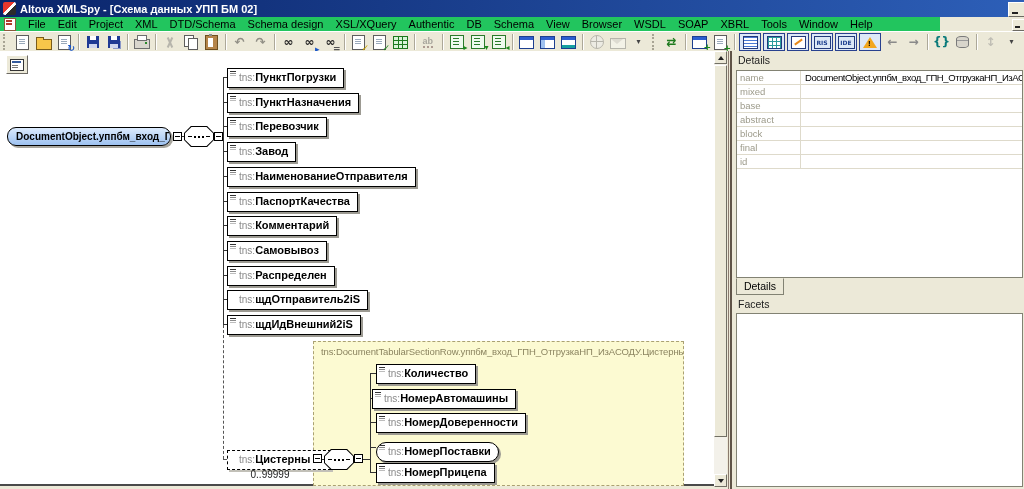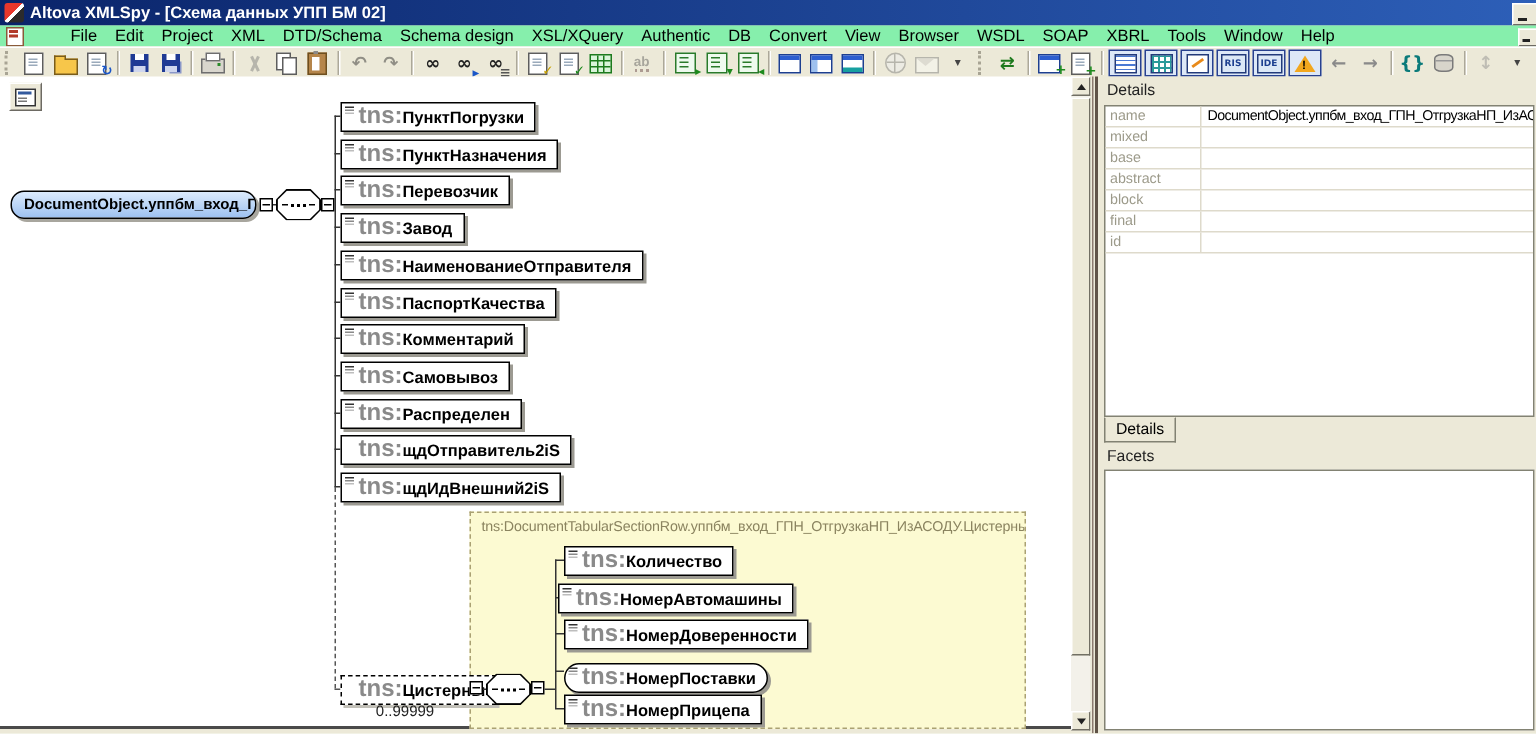--- a/index.html
+++ b/index.html
@@ -7,21 +7,21 @@
   .win{position:relative;width:1024px;height:489px;overflow:hidden;background:#ece9d8;}
 
   
   .titlebar{position:absolute;left:0;top:0;width:1024px;height:17px;background:linear-gradient(90deg,#0a246a,#2d5fb8);display:flex;align-items:center;}
   .appicon{width:13px;height:13px;margin:0 4px 0 3px;border-radius:2px;background:linear-gradient(135deg,#e8372c 0 46%,#fff 46% 60%,#2b2b2b 60%);flex:0 0 auto;}
   .title{color:#fff;font-size:11px;font-weight:bold;white-space:nowrap;}
   .mmin{position:absolute;left:1008px;top:2px;width:15px;height:13px;background:#ece9d8;border:1px solid;border-color:#fff #6d6a63 #6d6a63 #fff;}
   .mmin i{position:absolute;left:3px;bottom:2px;width:6px;height:2px;background:#222;}
 
   
-  .menubar{position:absolute;left:0;top:17px;width:1024px;height:14px;background:#86efac;display:flex;align-items:center;border-bottom:1px solid #d8d4c4;gap:19px;}
+  .menubar{position:absolute;left:0;top:17px;width:940px;height:14px;background:#22c55e;display:flex;align-items:center;border-bottom:1px solid #d8d4c4;}
   .mdiicon{width:10px;height:11px;margin:0 6px 0 4px;background:#fff;border:1px solid #8a5a3a;position:relative;flex:0 0 auto;}
   .mdiicon::after{content:"";position:absolute;left:1px;top:1px;width:6px;height:2px;background:#b23a2a;box-shadow:0 3px 0 #b23a2a;}
   .mitem{font-size:11px;color:#000;padding:0 6px;line-height:14px;white-space:nowrap;cursor:default;}
   .mdimin{position:absolute;left:1012px;top:2px;width:11px;height:10px;background:#ece9d8;border:1px solid;border-color:#fff #6d6a63 #6d6a63 #fff;}
   .mdimin i{position:absolute;left:2px;bottom:2px;width:5px;height:2px;background:#222;}
 
   
   .toolbar{position:absolute;left:0;top:31px;width:1024px;height:20px;background:#ece9d8;border-top:1px solid #fff;border-bottom:1px solid #b8b4a2;display:flex;align-items:center;overflow:hidden;}
   .tgrip{width:3px;height:16px;border-left:2px dotted #a8a494;margin:0 4px 0 3px;flex:0 0 auto;}
   .tsep{width:1px;height:16px;background:#aca899;box-shadow:1px 0 0 #fff;margin:0 3px;flex:0 0 auto;}
@@ -97,21 +97,21 @@
   .cbi::before{content:"";position:absolute;left:1px;top:1px;width:9px;height:2px;background:#335a9e;}
   .cbi::after{content:"";position:absolute;left:1px;top:5px;width:6px;height:1px;background:#777;box-shadow:0 2px 0 #777;}
   .hline{position:absolute;left:0;top:484px;width:714px;height:2px;background:#4a4a4a;}
 
   .ln{position:absolute;background:#333;}
   .lnvd{position:absolute;width:0;border-left:1px dashed #555;}
   .lnhd{position:absolute;height:0;border-top:1px dashed #555;}
 
   .rootbox{position:absolute;left:7px;top:127px;width:164px;height:19px;border:1px solid #000;border-radius:9px;background:linear-gradient(#dcebfd,#9dc1f0);box-shadow:2px 2px 0 #a8a69e;font:bold 10px/18px "Liberation Sans",sans-serif;padding:0 4px 0 8px;white-space:nowrap;overflow:hidden;box-sizing:border-box;}
   .el{position:absolute;height:18px;background:#fff;border:1px solid #000;box-shadow:2px 2px 0 #9c9a92;font:bold 11px/17px "Liberation Sans",sans-serif;padding:0 7px 0 11px;white-space:nowrap;}
-  .el .pfx{color:#8a8a8a;font-weight:bold;font-size:16px;}
+  .el .pfx{color:#8a8a8a;font-weight:normal;font-size:10px;}
   .el.dashed{border:1px dashed #000;box-shadow:2px 2px 0 #c2c0b8;width:84px;box-sizing:content-box;}
   .mk{position:absolute;left:2px;top:2px;width:6px;height:7px;}
   .mk::before{content:"";position:absolute;left:0;top:0;width:6px;height:1px;background:#333;box-shadow:0 2px 0 #8a8a8a,0 4px 0 #bdbdbd;}
   .mb{position:absolute;width:9px;height:9px;background:#fff;border:1px solid #000;box-sizing:border-box;}
   .mb::after{content:"";position:absolute;left:1px;right:1px;top:3px;height:1px;background:#000;}
   .oct{position:absolute;width:30px;height:21px;}
   .o-out{position:absolute;left:0;top:0;right:0;bottom:0;background:#000;clip-path:polygon(23% 0,77% 0,100% 33%,100% 67%,77% 100%,23% 100%,0 67%,0 33%);}
   .o-in{position:absolute;left:1px;top:1px;right:1px;bottom:1px;background:#fff;clip-path:polygon(23% 0,77% 0,100% 33%,100% 67%,77% 100%,23% 100%,0 67%,0 33%);}
   .o-ct{position:absolute;left:0;top:0;right:0;bottom:0;display:flex;align-items:center;justify-content:center;gap:2px;}
   .o-ct::before,.o-ct::after{content:"";width:4px;height:1px;background:#000;}
@@ -160,21 +160,21 @@
     <nav id="menus" style="display:flex">
         <span class="mitem">File</span>
         <span class="mitem">Edit</span>
         <span class="mitem">Project</span>
         <span class="mitem">XML</span>
         <span class="mitem">DTD/Schema</span>
         <span class="mitem">Schema design</span>
         <span class="mitem">XSL/XQuery</span>
         <span class="mitem">Authentic</span>
         <span class="mitem">DB</span>
-        <span class="mitem">Convert</span>
+        <span class="mitem">Schema</span>
         <span class="mitem">View</span>
         <span class="mitem">Browser</span>
         <span class="mitem">WSDL</span>
         <span class="mitem">SOAP</span>
         <span class="mitem">XBRL</span>
         <span class="mitem">Tools</span>
         <span class="mitem">Window</span>
         <span class="mitem">Help</span>
       </nav>
     <span class="mdimin">

